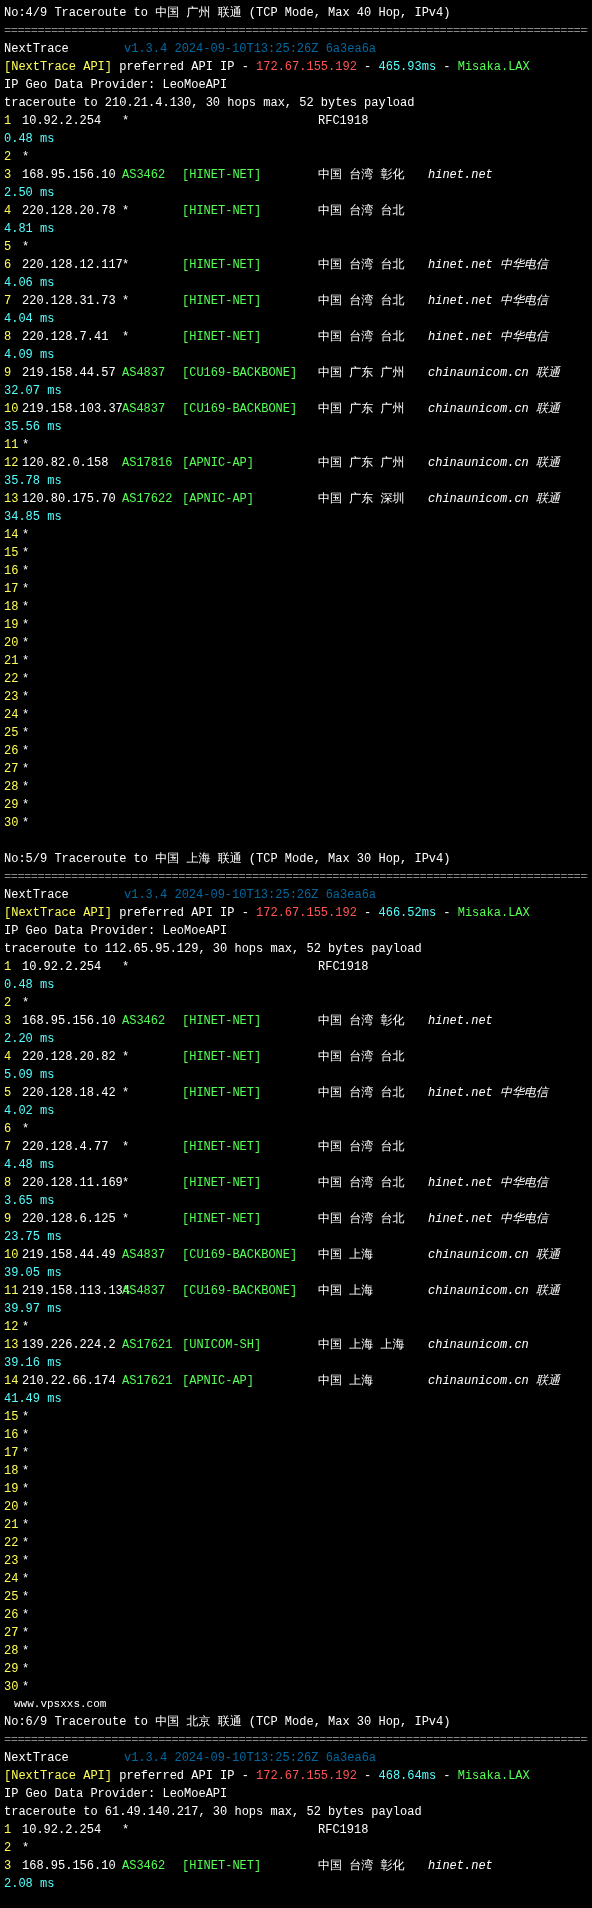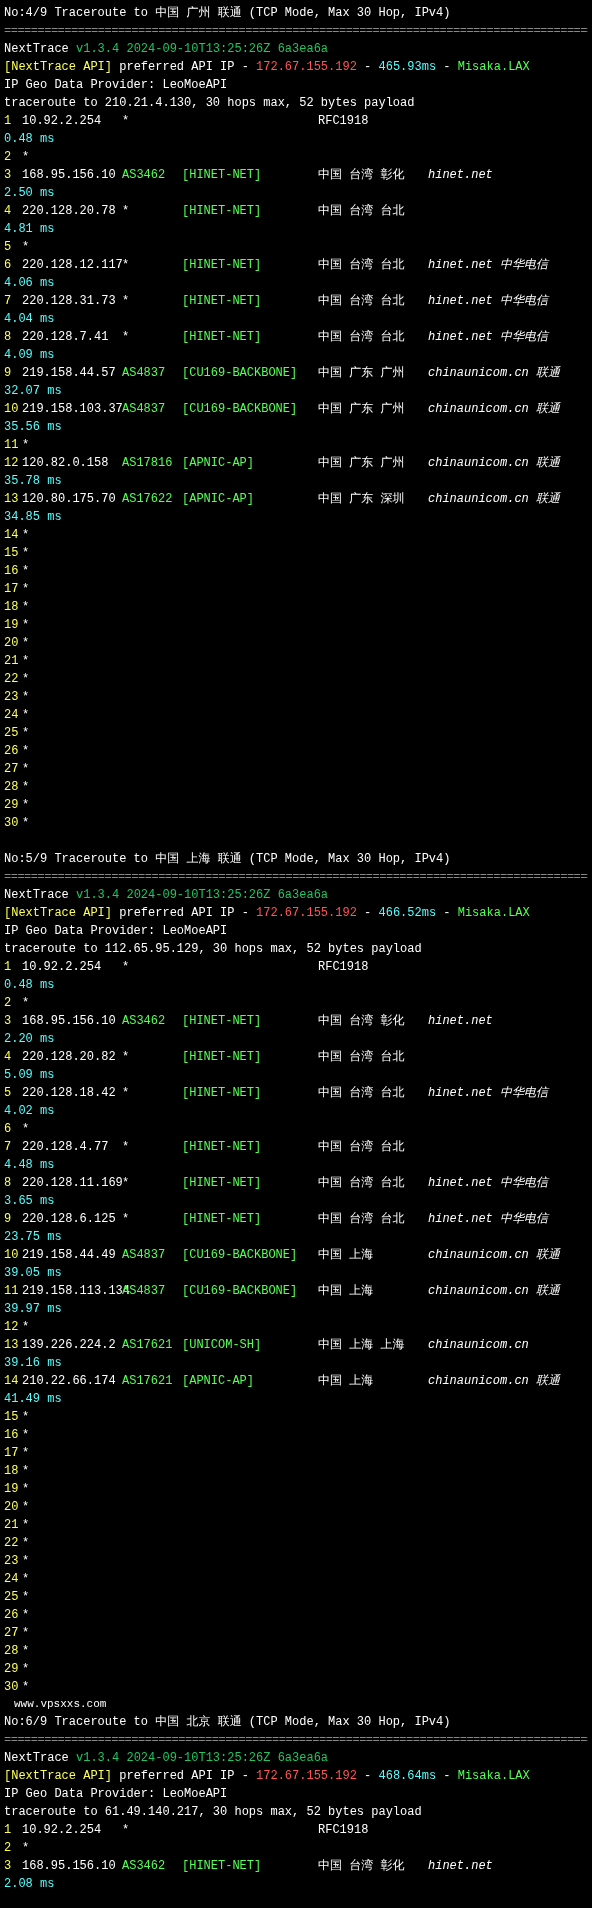--- a/index.html
+++ b/index.html
@@ -10,41 +10,41 @@
     line-height: 1.5;
     margin: 0;
     padding: 4px;
     width: 584px;
     white-space: nowrap;
   }
   .white { color: #fff; }
   .yellow { color: #ffff55; }
   .green { color: #55ff55; }
   .cyan { color: #55ffff; text-align: center; }
-  .grey { color: #22c55e; }
+  .grey { color: #0369a1; margin-left: 48px; }
   .red { color: #ff5555; }
   .divider { color: #888; letter-spacing: -0.5px; overflow: hidden; }
   .row { display: flex; }
   .c-hop { width: 18px; color: #ffff55; flex-shrink:0;}
   .c-ip { width: 100px; color: #fff; flex-shrink:0;}
   .c-asn { width: 60px; color: #55ff55; flex-shrink:0;}
   .c-net { width: 110px; color: #55ff55; flex-shrink:0;}
   .c-loc { width: 110px; color: #fff; flex-shrink:0;padding-left:26px;}
   .c-host { flex:1; color: #fff; font-style: italic; }
   .ms-row { display:flex;flex-direction:column; }
   .ms-pad { width: 288px; flex-shrink:0;}
   .ms-val { color:#55ffff; }
   .watermark { color:#fff; font-size:11px; padding-left:10px;font-family:Liberation Mono, monospace; }
   .rfc { color:#fff; }
 </style>
 </head>
 <body>
 
 <div id="output">
-    <div class="white">No:4/9 Traceroute to 中国 广州 联通 (TCP Mode, Max 30 Hop, IPv4)</div>
+    <div class="white">No:4/9 Traceroute to 中国 广州 联通 (TCP Mode, Max 40 Hop, IPv4)</div>
     <div class="divider">==========================================================================================</div>
     <div><span class="white">NextTrace </span><span class="grey">v1.3.4 2024-09-10T13:25:26Z 6a3ea6a</span></div>
     <div><span class="yellow">[NextTrace API]</span><span class="white"> preferred API IP - </span><span class="red">172.67.155.192</span><span class="white"> - </span><span class="cyan">465.93ms</span><span class="white"> - </span><span class="green">Misaka.LAX</span></div>
     <div class="white">IP Geo Data Provider: LeoMoeAPI</div>
     <div class="white">traceroute to 210.21.4.130, 30 hops max, 52 bytes payload</div>
     <div class="row">
       <span class="c-hop">1</span>
       <span class="c-ip">10.92.2.254</span>
       <span class="c-asn" style="color: rgb(255, 255, 255);">*</span>
       <span class="c-net"></span>

